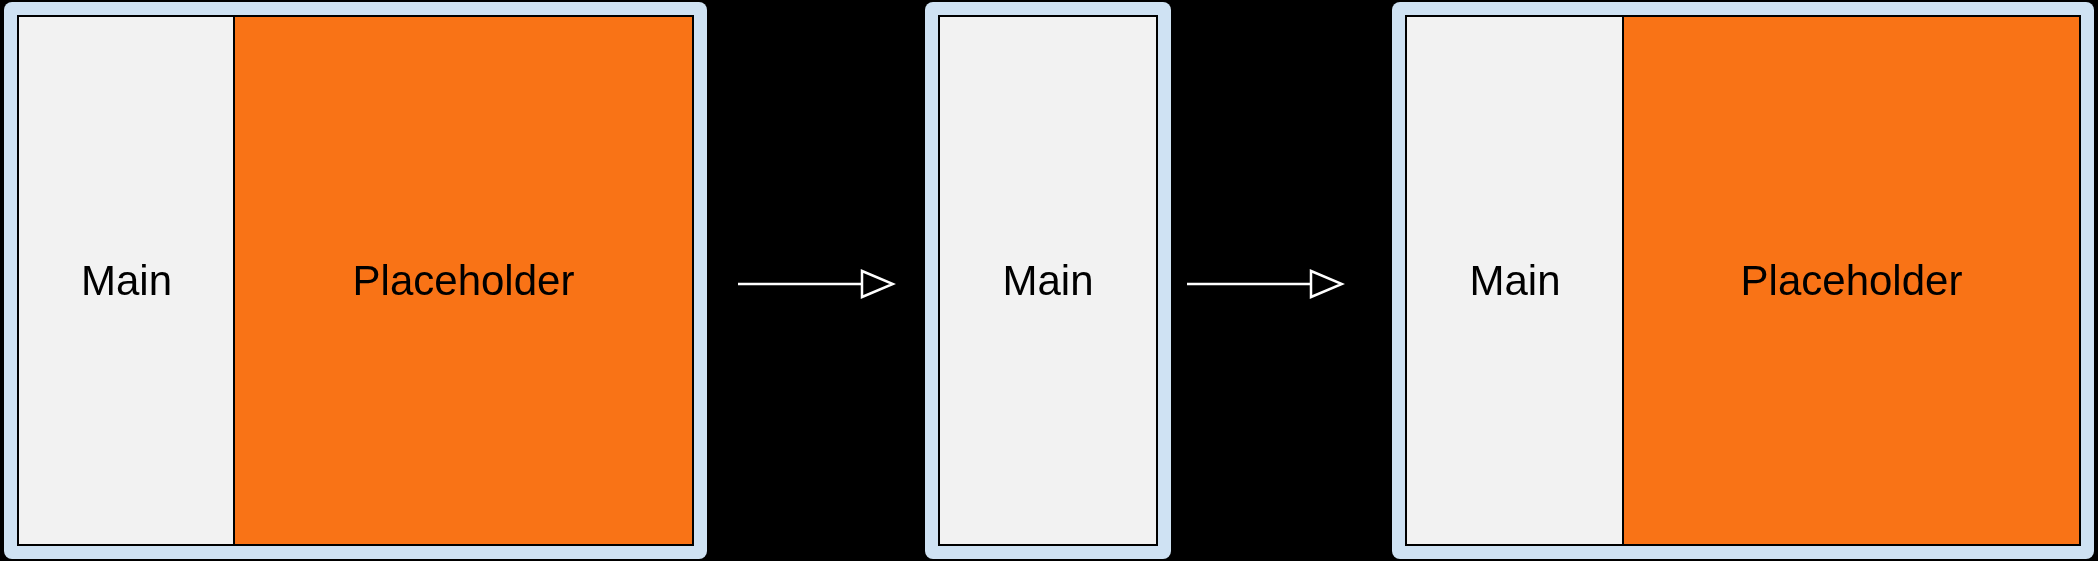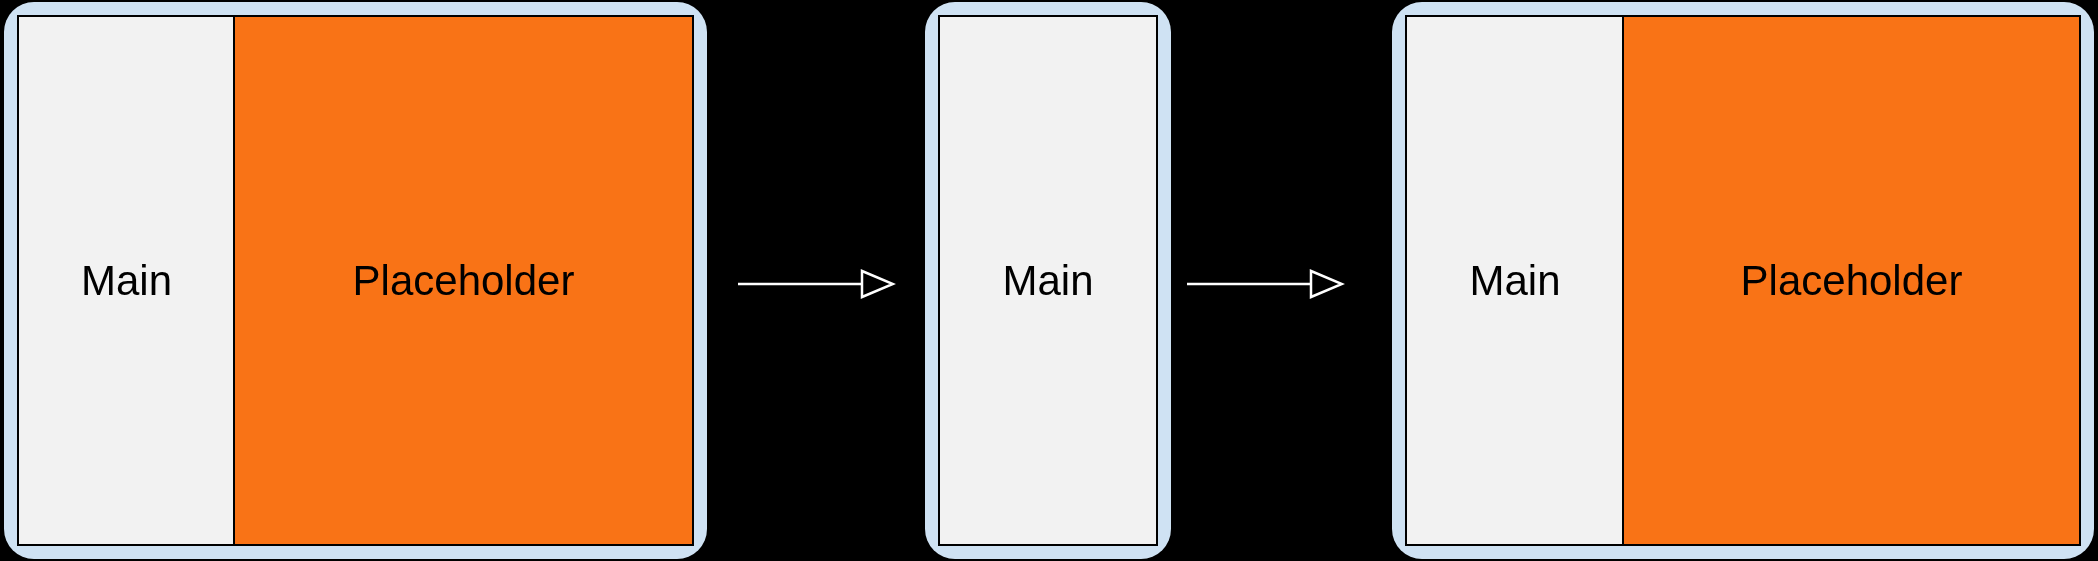--- a/index.html
+++ b/index.html
@@ -20,21 +20,21 @@
     width: 2098px;
     height: 561px;
     background: #000000;
   }
 
   
   .card {
     position: absolute;
     box-sizing: border-box;
     background: #cfe2f3;
-    border-radius: 30px;
+    border-radius: 8px;
     padding: 13px;
   }
   .card-inner {
     position: relative;
     box-sizing: border-box;
     width: 100%;
     height: 100%;
     border: 2px solid #000000;
     display: flex;
     flex-direction: row;

